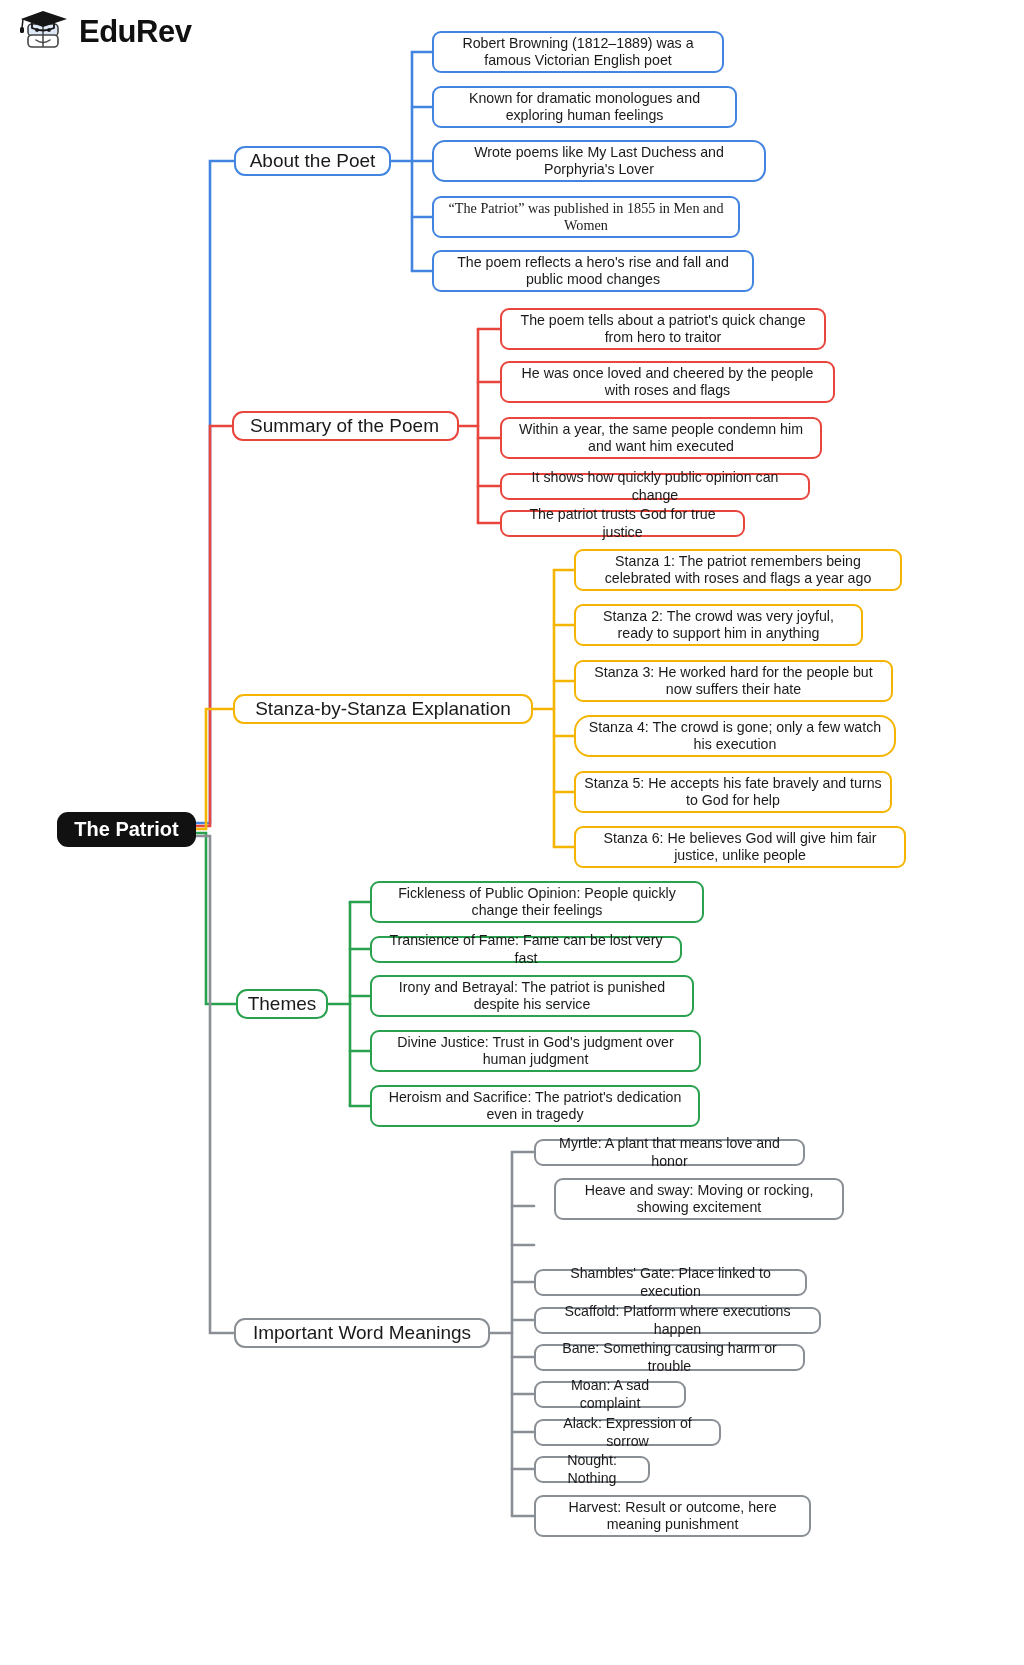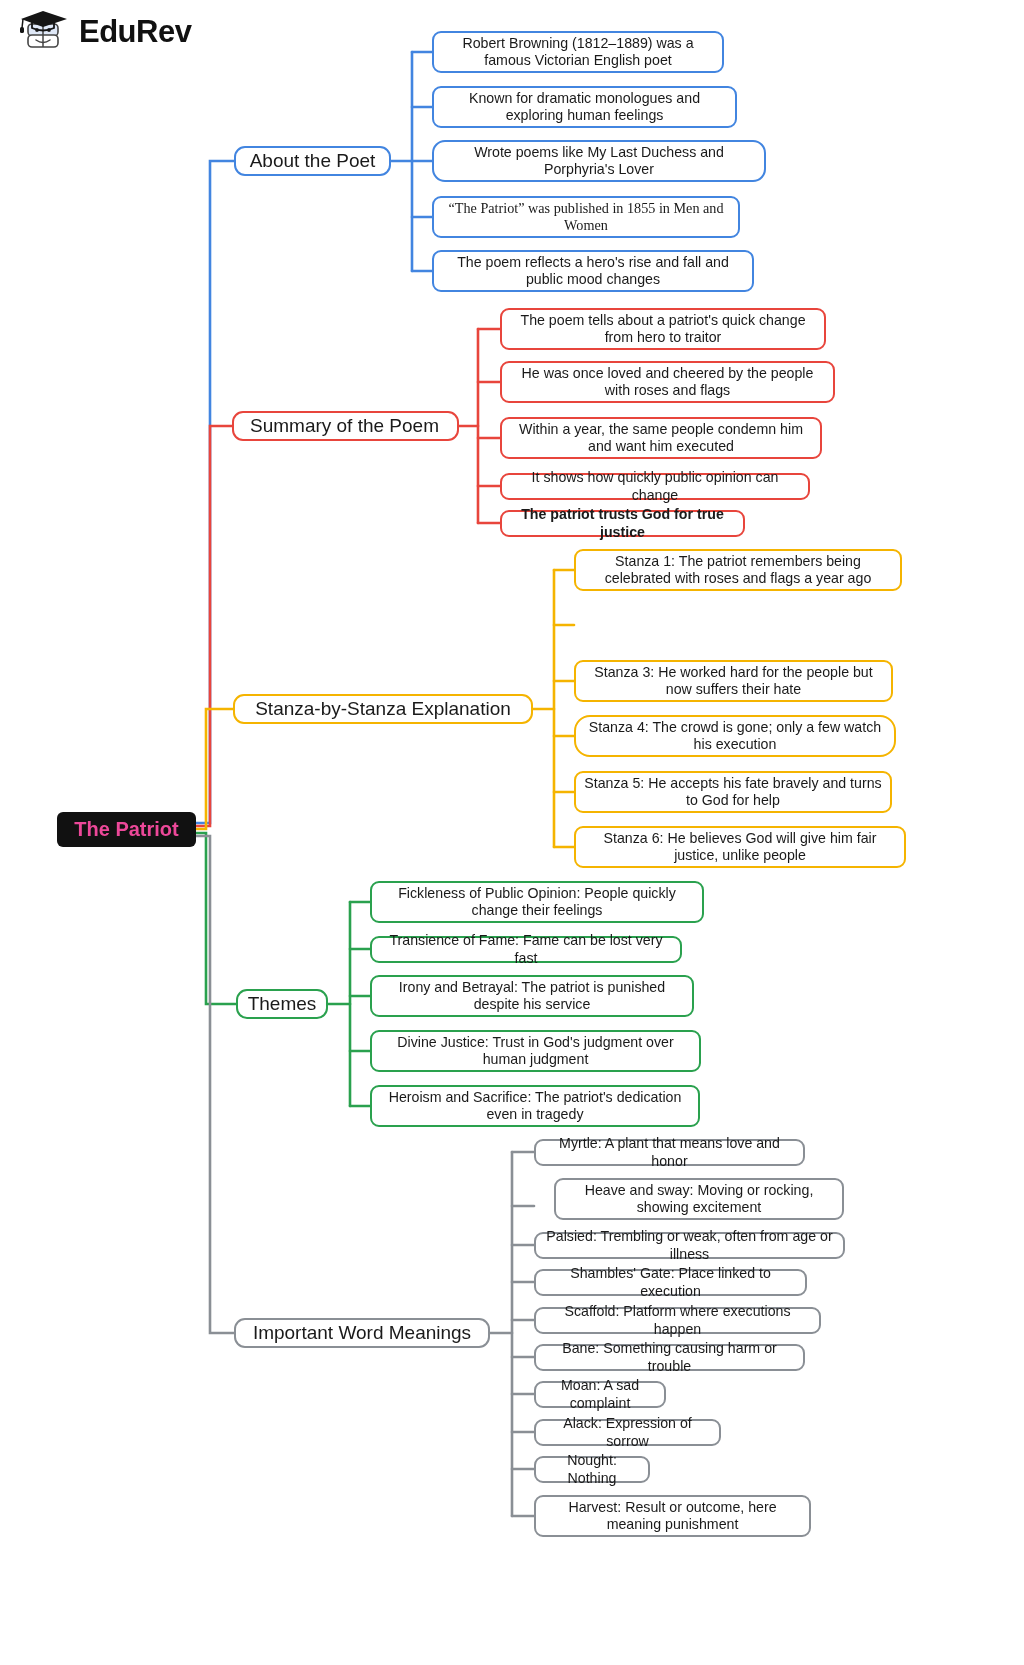--- a/index.html
+++ b/index.html
@@ -49,22 +49,22 @@
     line-height: 1.22;
     z-index: 3;
   }
   .leaf { font-size: 14.2px; }
   .branch { font-size: 19px; border-radius: 11px; padding: 3px 10px; }
 
   #root-node {
     position: absolute;
     background: #111111;
     border: none;
-    border-radius: 6px;
-    color: #ec4899;
+    border-radius: 11px;
+    color: #ffffff;
     font-size: 20px;
     font-weight: bold;
     display: flex; align-items: center; justify-content: center;
     z-index: 4;
   }
 
   
   .c-blue   { border-color: #4285e0; }
   .c-red    { border-color: #e8453c; }
   .c-yellow { border-color: #f5b400; }
@@ -201,30 +201,33 @@
   </div>
   <div class="node leaf c-red" style="left:500px; top:361px; width:335px; height:42px;">
     <span>He was once loved and cheered by the people with roses and flags</span>
   </div>
   <div class="node leaf c-red" style="left:500px; top:417px; width:322px; height:42px;">
     <span>Within a year, the same people condemn him and want him executed</span>
   </div>
   <div class="node leaf c-red" style="left:500px; top:473px; width:310px; height:27px;">
     <span>It shows how quickly public opinion can change</span>
   </div>
-  <div class="node leaf c-red" style="left:500px; top:510px; width:245px; height:27px;font-weight:bold;">
+  <div class="node leaf c-red" style="left:500px; top:510px; width:245px; height:27px;">
     <span>The patriot trusts God for true justice</span>
   </div>
 
   <div class="node branch c-yellow" style="left:233px; top:694px; width:300px; height:30px;">
     <span>Stanza-by-Stanza Explanation</span>
   </div>
   <div class="node leaf c-yellow" style="left:574px; top:549px; width:328px; height:42px;">
     <span>Stanza 1: The patriot remembers being celebrated with roses and flags a year ago</span>
   </div>
+  <div class="node leaf c-yellow" style="left:574px; top:604px; width:289px; height:42px;">
+    <span>Stanza 2: The crowd was very joyful, ready to support him in anything</span>
+  </div>
   <div class="node leaf c-yellow" style="left:574px; top:660px; width:319px; height:42px;">
     <span>Stanza 3: He worked hard for the people but now suffers their hate</span>
   </div>
   <div class="node leaf c-yellow" style="left:574px; top:715px; width:322px; height:42px;border-radius:16px;">
     <span>Stanza 4: The crowd is gone; only a few watch his execution</span>
   </div>
   <div class="node leaf c-yellow" style="left:574px; top:771px; width:318px; height:42px;">
     <span>Stanza 5: He accepts his fate bravely and turns to God for help</span>
   </div>
   <div class="node leaf c-yellow" style="left:574px; top:826px; width:332px; height:42px;">
@@ -252,33 +255,30 @@
 
   <div class="node branch c-gray" style="left:234px; top:1318px; width:256px; height:30px;">
     <span>Important Word Meanings</span>
   </div>
   <div class="node leaf c-gray" style="left:534px; top:1139px; width:271px; height:27px;">
     <span>Myrtle: A plant that means love and honor</span>
   </div>
   <div class="node leaf c-gray" style="left:534px; top:1178px; width:290px; height:42px;margin-left:20px;">
     <span>Heave and sway: Moving or rocking, showing excitement</span>
   </div>
-  <div class="node leaf c-gray" style="left:534px; top:1232px; width:311px; height:27px;">
-    <span>Palsied: Trembling or weak, often from age or illness</span>
-  </div>
   <div class="node leaf c-gray" style="left:534px; top:1307px; width:287px; height:27px;">
     <span>Scaffold: Platform where executions happen</span>
   </div>
   <div class="node leaf c-gray" style="left:534px; top:1269px; width:273px; height:27px;">
     <span>Shambles' Gate: Place linked to execution</span>
   </div>
   <div class="node leaf c-gray" style="left:534px; top:1344px; width:271px; height:27px;">
     <span>Bane: Something causing harm or trouble</span>
   </div>
-  <div class="node leaf c-gray" style="left:534px; top:1381px; width:132px; height:27px;">
+  <div class="node leaf c-gray" style="left:534px; top:1381px; width:152px; height:27px;">
     <span>Moan: A sad complaint</span>
   </div>
   <div class="node leaf c-gray" style="left:534px; top:1419px; width:187px; height:27px;">
     <span>Alack: Expression of sorrow</span>
   </div>
   <div class="node leaf c-gray" style="left:534px; top:1456px; width:116px; height:27px;">
     <span>Nought: Nothing</span>
   </div>
   <div class="node leaf c-gray" style="left:534px; top:1495px; width:277px; height:42px;">
     <span>Harvest: Result or outcome, here meaning punishment</span>

